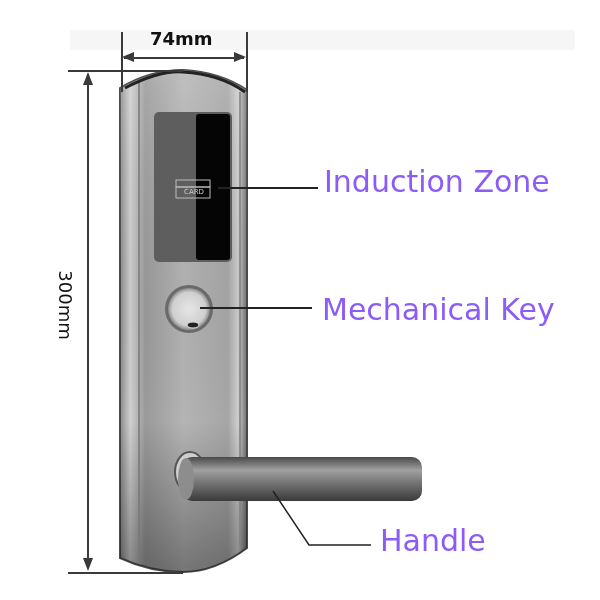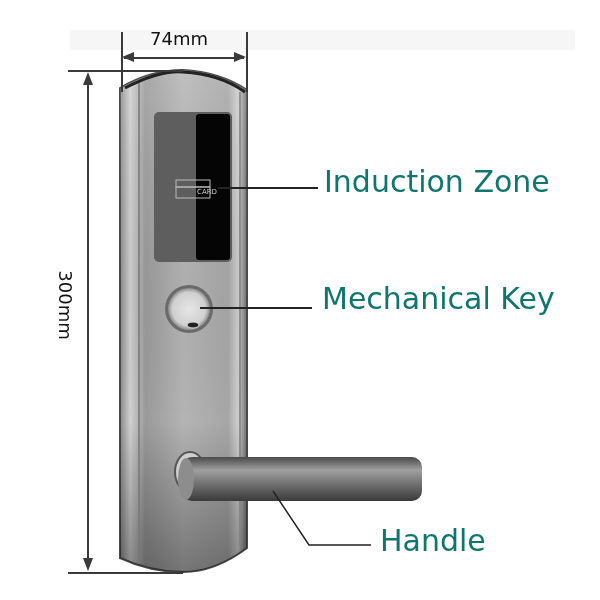--- a/index.html
+++ b/index.html
@@ -1,20 +1,20 @@
 <!DOCTYPE html>
 <html><head>
 <meta charset="utf-8">
 <style>
   html, body { margin: 0; padding: 0; background: #ffffff; }
   body { width: 600px; height: 600px; position: relative; overflow: hidden;
          font-family: "DejaVu Sans", "Liberation Sans", sans-serif; }
   .abs { position: absolute; }
   .line { position: absolute; background: #3a3a3a; }
-  .label { position: absolute; color: #0f766e; white-space: nowrap; font-size: 30px; line-height: 1; }
+  .label { position: absolute; color: #8b5cf6; white-space: nowrap; font-size: 30px; line-height: 1; }
   .dim-text { position: absolute; color: #111; font-size: 18px; line-height: 1; white-space: nowrap; }
   svg { position: absolute; left: 0; top: 0; }
 </style>
 </head>
 <body>
 
 <svg width="600" height="600" viewBox="0 0 600 600">
   <defs>
     <linearGradient id="bodyGrad" x1="0" x2="1" y1="0" y2="0">
       <stop offset="0" stop-color="#8a8a8a"></stop>
@@ -66,33 +66,33 @@
 
   <rect x="182" y="457" width="240" height="44" rx="10" fill="url(#handleGrad)"></rect>
   <ellipse cx="186" cy="479" rx="8" ry="21" fill="#8d8d8d"></ellipse>
 </svg>
 
 <div class="line" style="left:121px;top:32px;width:1.5px;height:60px;"></div>
 <div class="line" style="left:246px;top:32px;width:1.5px;height:60px;"></div>
 <div class="line" style="left:124px;top:57px;width:120px;height:1.5px;"></div>
 <div class="abs" style="left:122px;top:52px;width:0;height:0;border-top:5px solid transparent;border-bottom:5px solid transparent;border-right:12px solid #3a3a3a;"></div>
 <div class="abs" style="left:234px;top:52px;width:0;height:0;border-top:5px solid transparent;border-bottom:5px solid transparent;border-left:12px solid #3a3a3a;"></div>
-<div class="dim-text" style="left:150px;top:30px;">74mm</div>
+<div class="dim-text" style="left:150px;top:30px;font-weight:bold;">74mm</div>
 
 <div class="line" style="left:68px;top:70px;width:115px;height:1.5px;"></div>
 <div class="line" style="left:68px;top:572px;width:115px;height:1.5px;"></div>
 <div class="line" style="left:87px;top:74px;width:1.5px;height:494px;"></div>
 <div class="abs" style="left:83px;top:72px;width:0;height:0;border-left:5px solid transparent;border-right:5px solid transparent;border-bottom:13px solid #3a3a3a;"></div>
 <div class="abs" style="left:83px;top:558px;width:0;height:0;border-left:5px solid transparent;border-right:5px solid transparent;border-top:13px solid #3a3a3a;"></div>
 <div class="dim-text" style="left:30px;top:296px;transform:rotate(90deg);transform-origin:center;">300mm</div>
 
 <div class="line" style="left:218px;top:187px;width:100px;height:1.5px;background:#222;"></div>
 <div class="label" style="left:324px;top:167px;">Induction Zone</div>
 
 <div class="line" style="left:200px;top:307px;width:112px;height:1.5px;background:#222;"></div>
-<div class="label" style="left:322px;top:284px;">Mechanical Key</div>
+<div class="label" style="left:322px;top:295px;">Mechanical Key</div>
 
 <svg width="600" height="600" viewBox="0 0 600 600" style="pointer-events:none;">
   <polyline points="273,491 309,545 371,545" fill="none" stroke="#222" stroke-width="1.5"></polyline>
 </svg>
 <div class="label" style="left:380px;top:526px;text-align:right;">Handle</div>
 
-<div class="abs" style="left:179px;top:188px;width:30px;font-size:7px;color:#ccc;text-align:center;line-height:9px;margin-left:13px;">CARD</div>
+<div class="abs" style="left:179px;top:188px;width:30px;font-size:7px;color:#ccc;text-align:center;line-height:9px;">CARD</div>
 
 </body></html>

